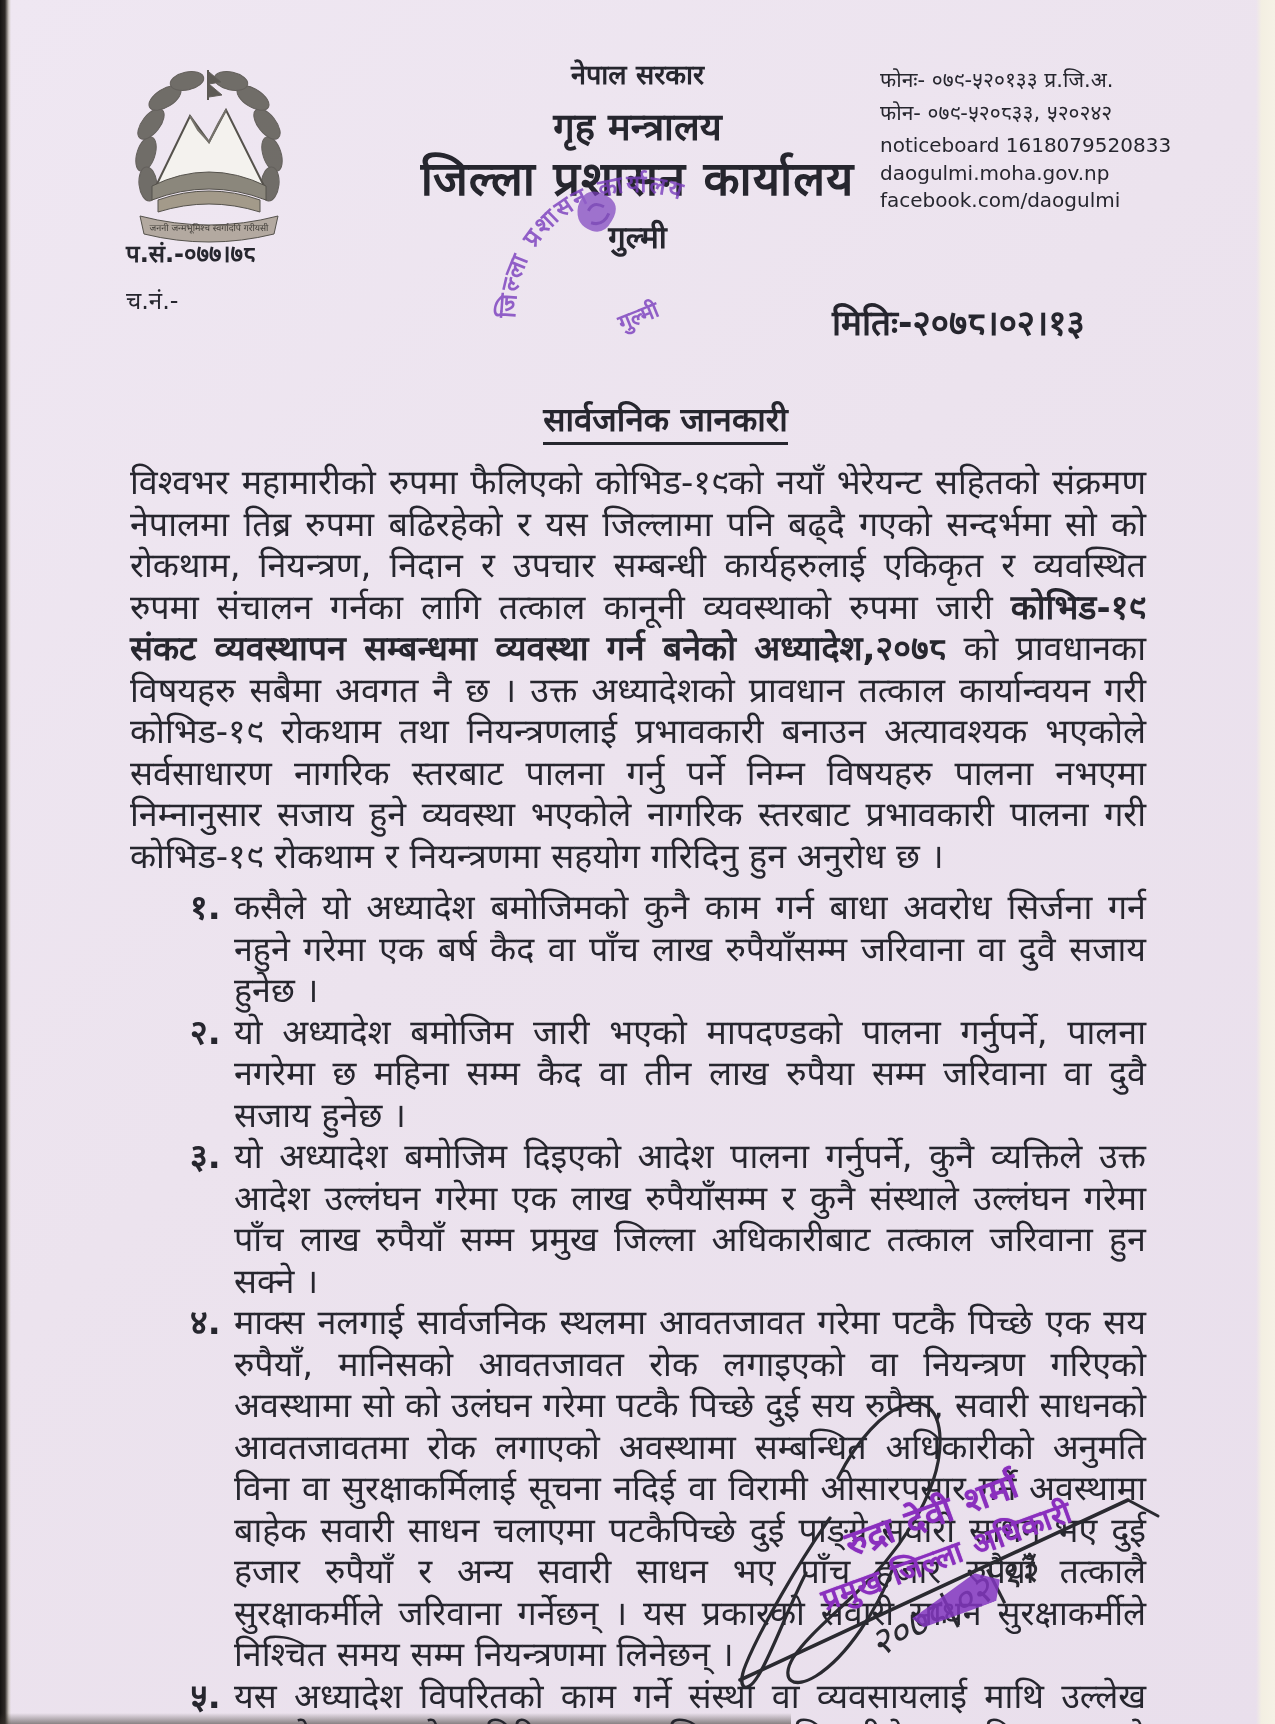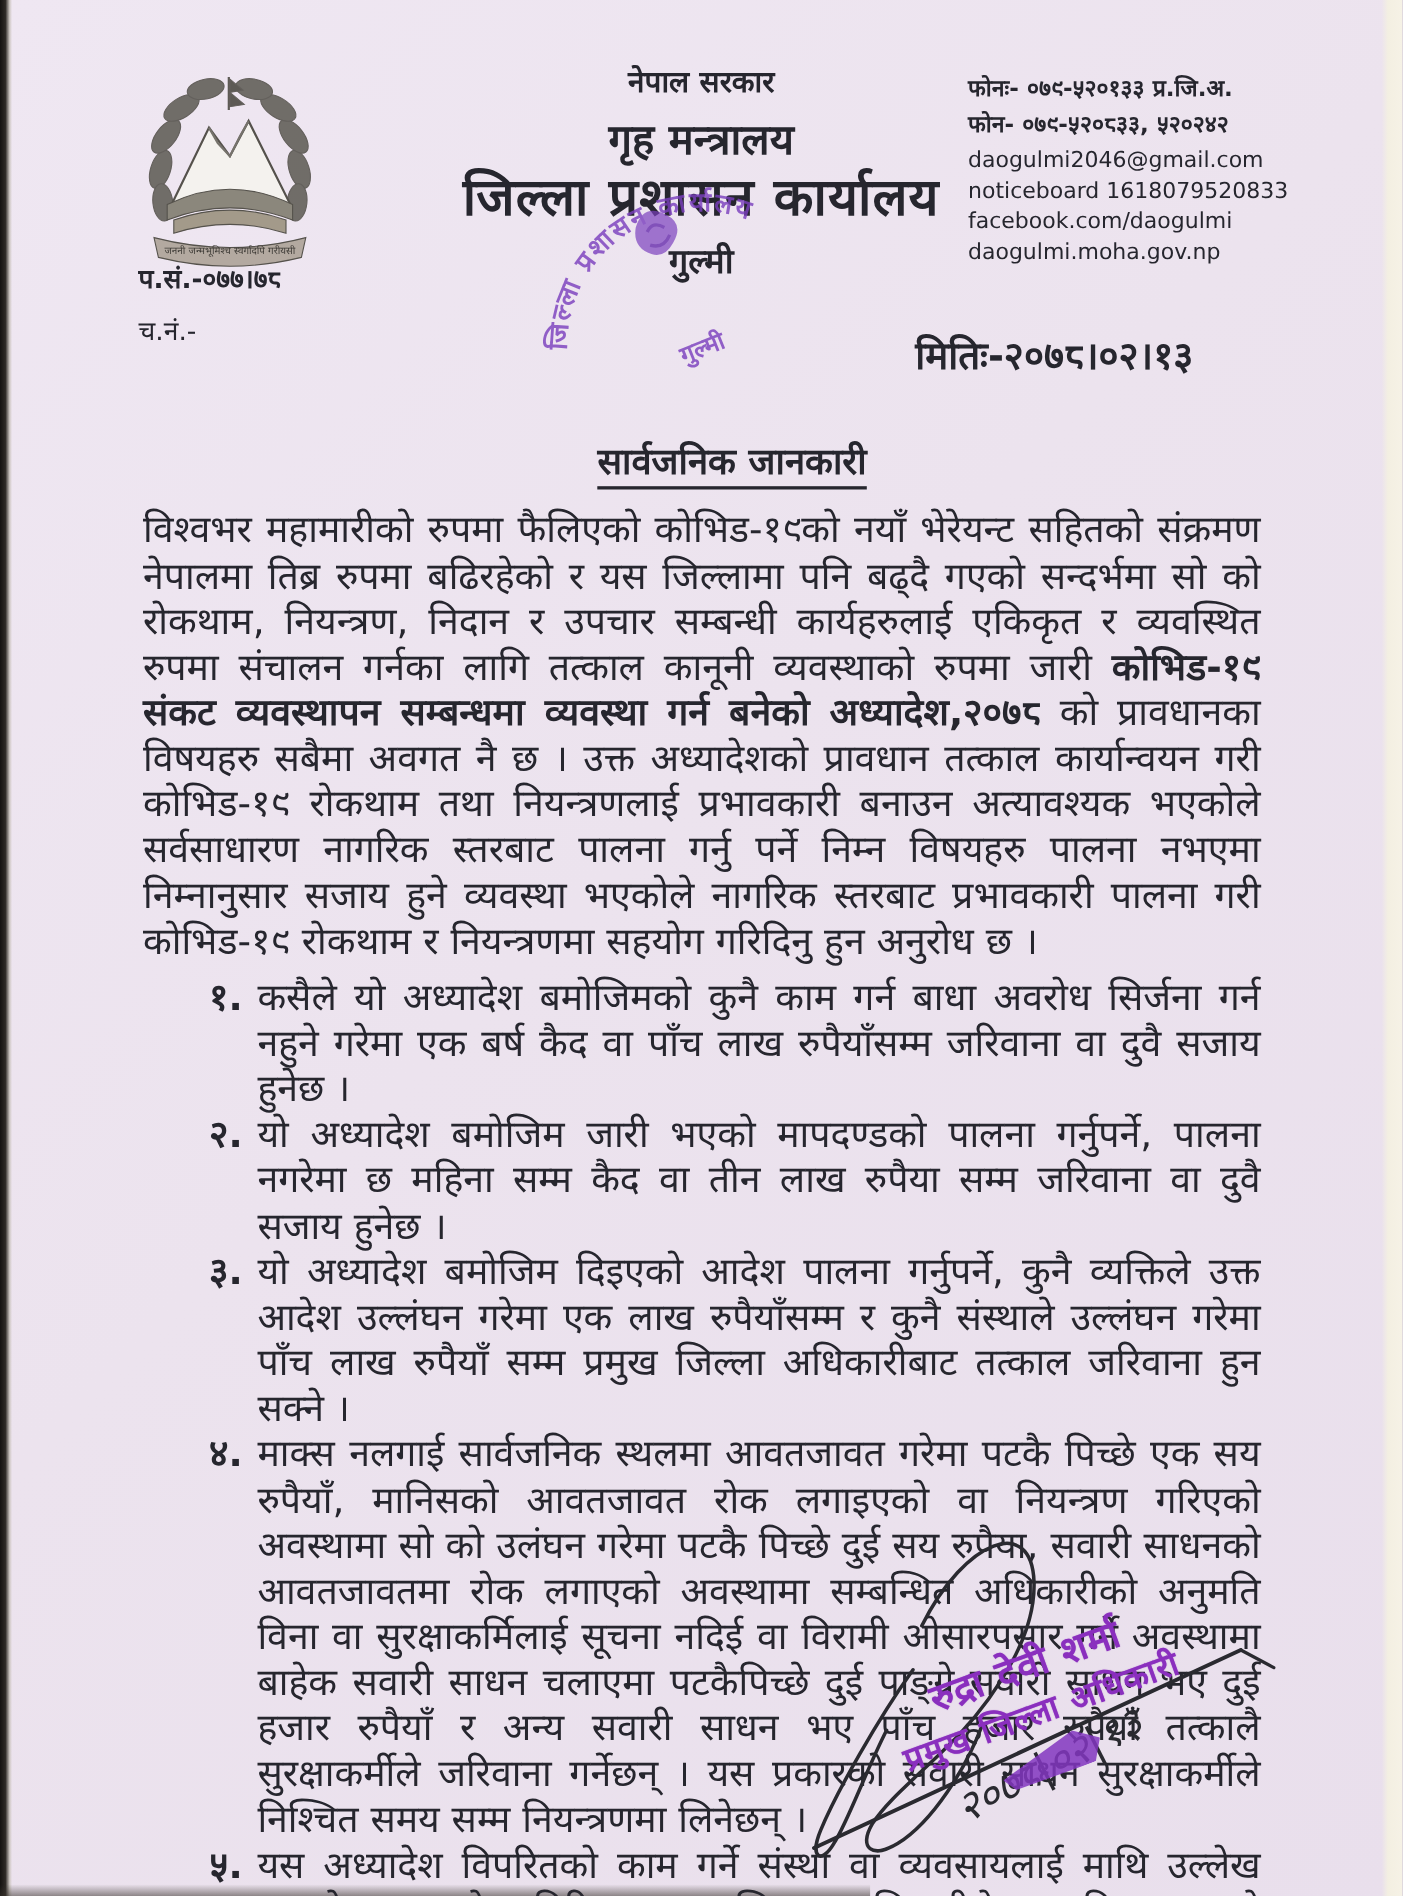--- a/index.html
+++ b/index.html
@@ -21,21 +21,21 @@
     background:linear-gradient(to top,#3a342e 0%,rgba(236,227,238,0) 100%);opacity:.55;}
 
   
   .emblem{position:absolute;left:118px;top:58px;width:182px;height:198px;}
   .h-center{position:absolute;left:0;top:0;width:100%;text-align:center;}
   .gov{top:55px;font-size:27px;font-weight:700;}
   .ministry{top:99px;font-size:38px;font-weight:600;}
   .office{top:145px;font-size:47px;font-weight:700;letter-spacing:1px;}
   .district{top:215px;font-size:31px;font-weight:700;}
   .contact{position:absolute;left:880px;top:66px;width:380px;font-size:20px;line-height:1.38;text-align:left;}
-  .contact .np{font-size:21px;font-weight:700;margin-bottom:4px;}
+  .contact .np{font-size:21px;font-weight:400;margin-bottom:4px;}
   .refno{position:absolute;left:126px;top:236px;font-size:24px;font-weight:600;}
   .chno{position:absolute;left:126px;top:283px;font-size:24px;font-weight:400;}
   .date{position:absolute;left:832px;top:298px;font-size:35px;font-weight:600;}
 
   
   .hstamp{position:absolute;left:452px;top:168px;width:330px;height:190px;opacity:.88;pointer-events:none;}
 
   
   .title{position:absolute;left:0;top:396px;width:100%;text-align:center;
     font-size:33px;font-weight:700;padding-left:28px;}
@@ -100,24 +100,23 @@
   </svg>
 
   <div class="h-center gov">नेपाल सरकार</div>
   <div class="h-center ministry">गृह मन्त्रालय</div>
   <div class="h-center office">जिल्ला प्रशासन कार्यालय</div>
   <div class="h-center district">गुल्मी</div>
 
   <div class="contact">
     <div class="np">फोनः- ०७९-५२०१३३ प्र.जि.अ.</div>
     <div class="np">फोन- ०७९-५२०८३३, ५२०२४२</div>
-    <div>daogulmi2046@gmail.com</div>
     <div>noticeboard 1618079520833</div>
+    <div>daogulmi.moha.gov.np</div>
     <div>facebook.com/daogulmi</div>
-    <div>daogulmi.moha.gov.np</div>
   </div>
 
   <div class="refno">प.सं.-०७७।७८</div>
   <div class="chno">च.नं.-</div>
   <div class="date">मितिः-२०७८।०२।१३</div>
 
   <svg class="hstamp" viewBox="0 0 330 190">
     <g transform="rotate(-22 165 95)" fill="#7b3fbe" opacity="0.92">
       <path id="arcpath" d="M 45,128 A 122,122 0 0 1 285,128" fill="none"></path>
       <text font-size="24" font-weight="bold" letter-spacing="2" font-family="DejaVu Sans, sans-serif">

